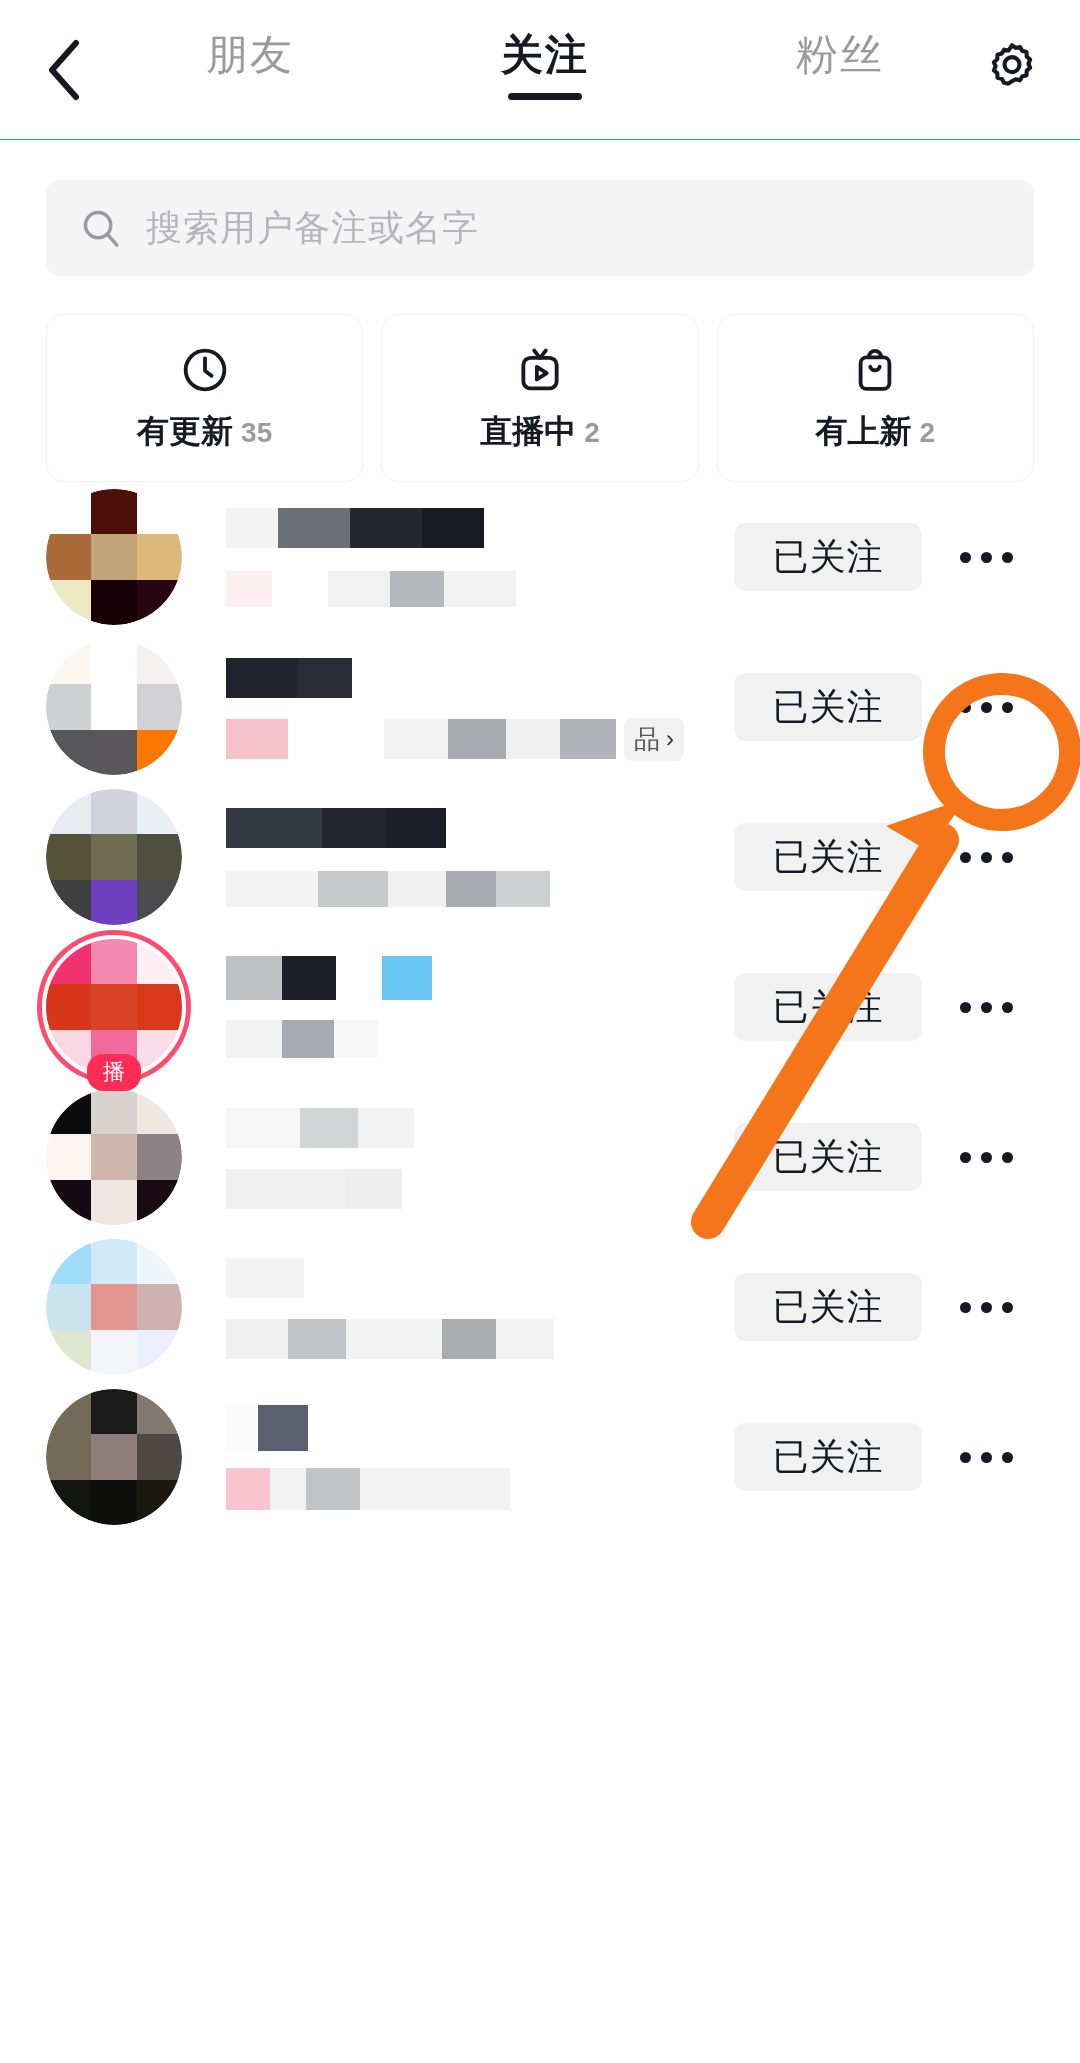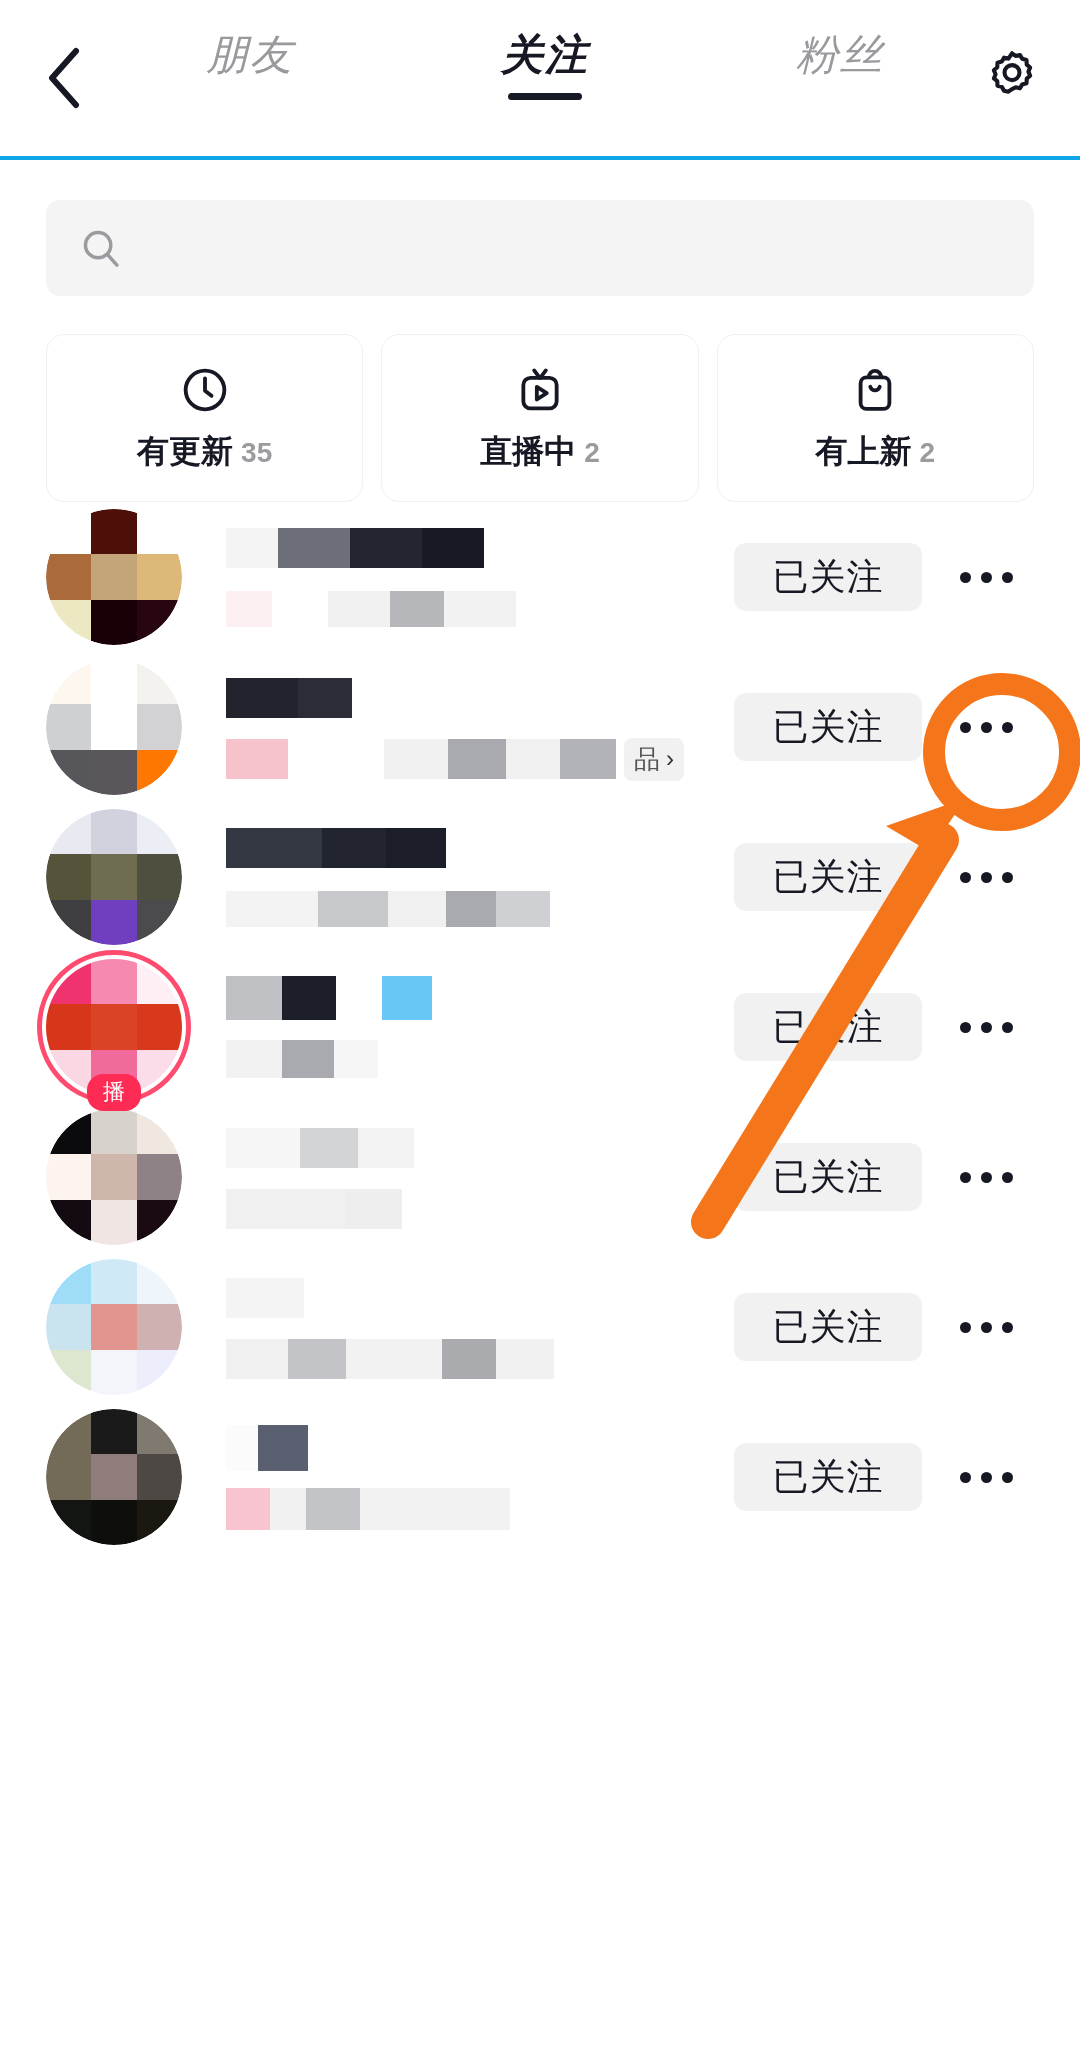--- a/index.html
+++ b/index.html
@@ -7,26 +7,25 @@
     width: 1080px; height: 2063px;
     background: #ffffff;
     font-family: "Liberation Sans", "DejaVu Sans", sans-serif;
     overflow: hidden;
   }
   #app { position: relative; width: 1080px; height: 2063px; background:#fff; }
 
   
   .header {
     position: relative;
-    height: 160px;
+    height: 140px;
     display: flex;
     align-items: center;
     background: #fff;
-    border-bottom: 4px solid #0ea5e9;
-    font-style: italic;
+    border-bottom: 1px solid #0ea5e9;
   }
   .back-btn {
     position: absolute; left: 30px; top: 50%; transform: translateY(-50%);
     width: 70px; height: 70px; display: flex; align-items: center; justify-content: center;
   }
   .back-btn svg { display:block; }
   .tabs {
     position: absolute; left: 200px; right: 190px; top: 0; height: 124px;
     display: flex; align-items: center; justify-content: space-between;
   }
@@ -174,20 +173,21 @@
   </div>
 
   <div class="search-wrap">
     <div class="search-box">
       <span class="search-icon">
         <svg width="46" height="46" viewBox="0 0 24 24">
           <circle cx="10.5" cy="10.5" r="6.6" fill="none" stroke="#9b9b9f" stroke-width="1.8"></circle>
           <path d="M15.4 15.4 L20.3 20.9" stroke="#9b9b9f" stroke-width="1.8" stroke-linecap="round"></path>
         </svg>
       </span>
+      <span class="search-placeholder">搜索用户备注或名字</span>
     </div>
   </div>
 
   <div class="filters">
 
     <div class="filter-card">
       <span class="filter-icon">
         <svg width="54" height="54" viewBox="0 0 24 24">
           <circle cx="12" cy="12" r="8.6" fill="none" stroke="#161823" stroke-width="1.7"></circle>
           <path d="M12 6.8 V12.3 L14.9 14.6" fill="none" stroke="#161823" stroke-width="1.7" stroke-linecap="round" stroke-linejoin="round"></path>

